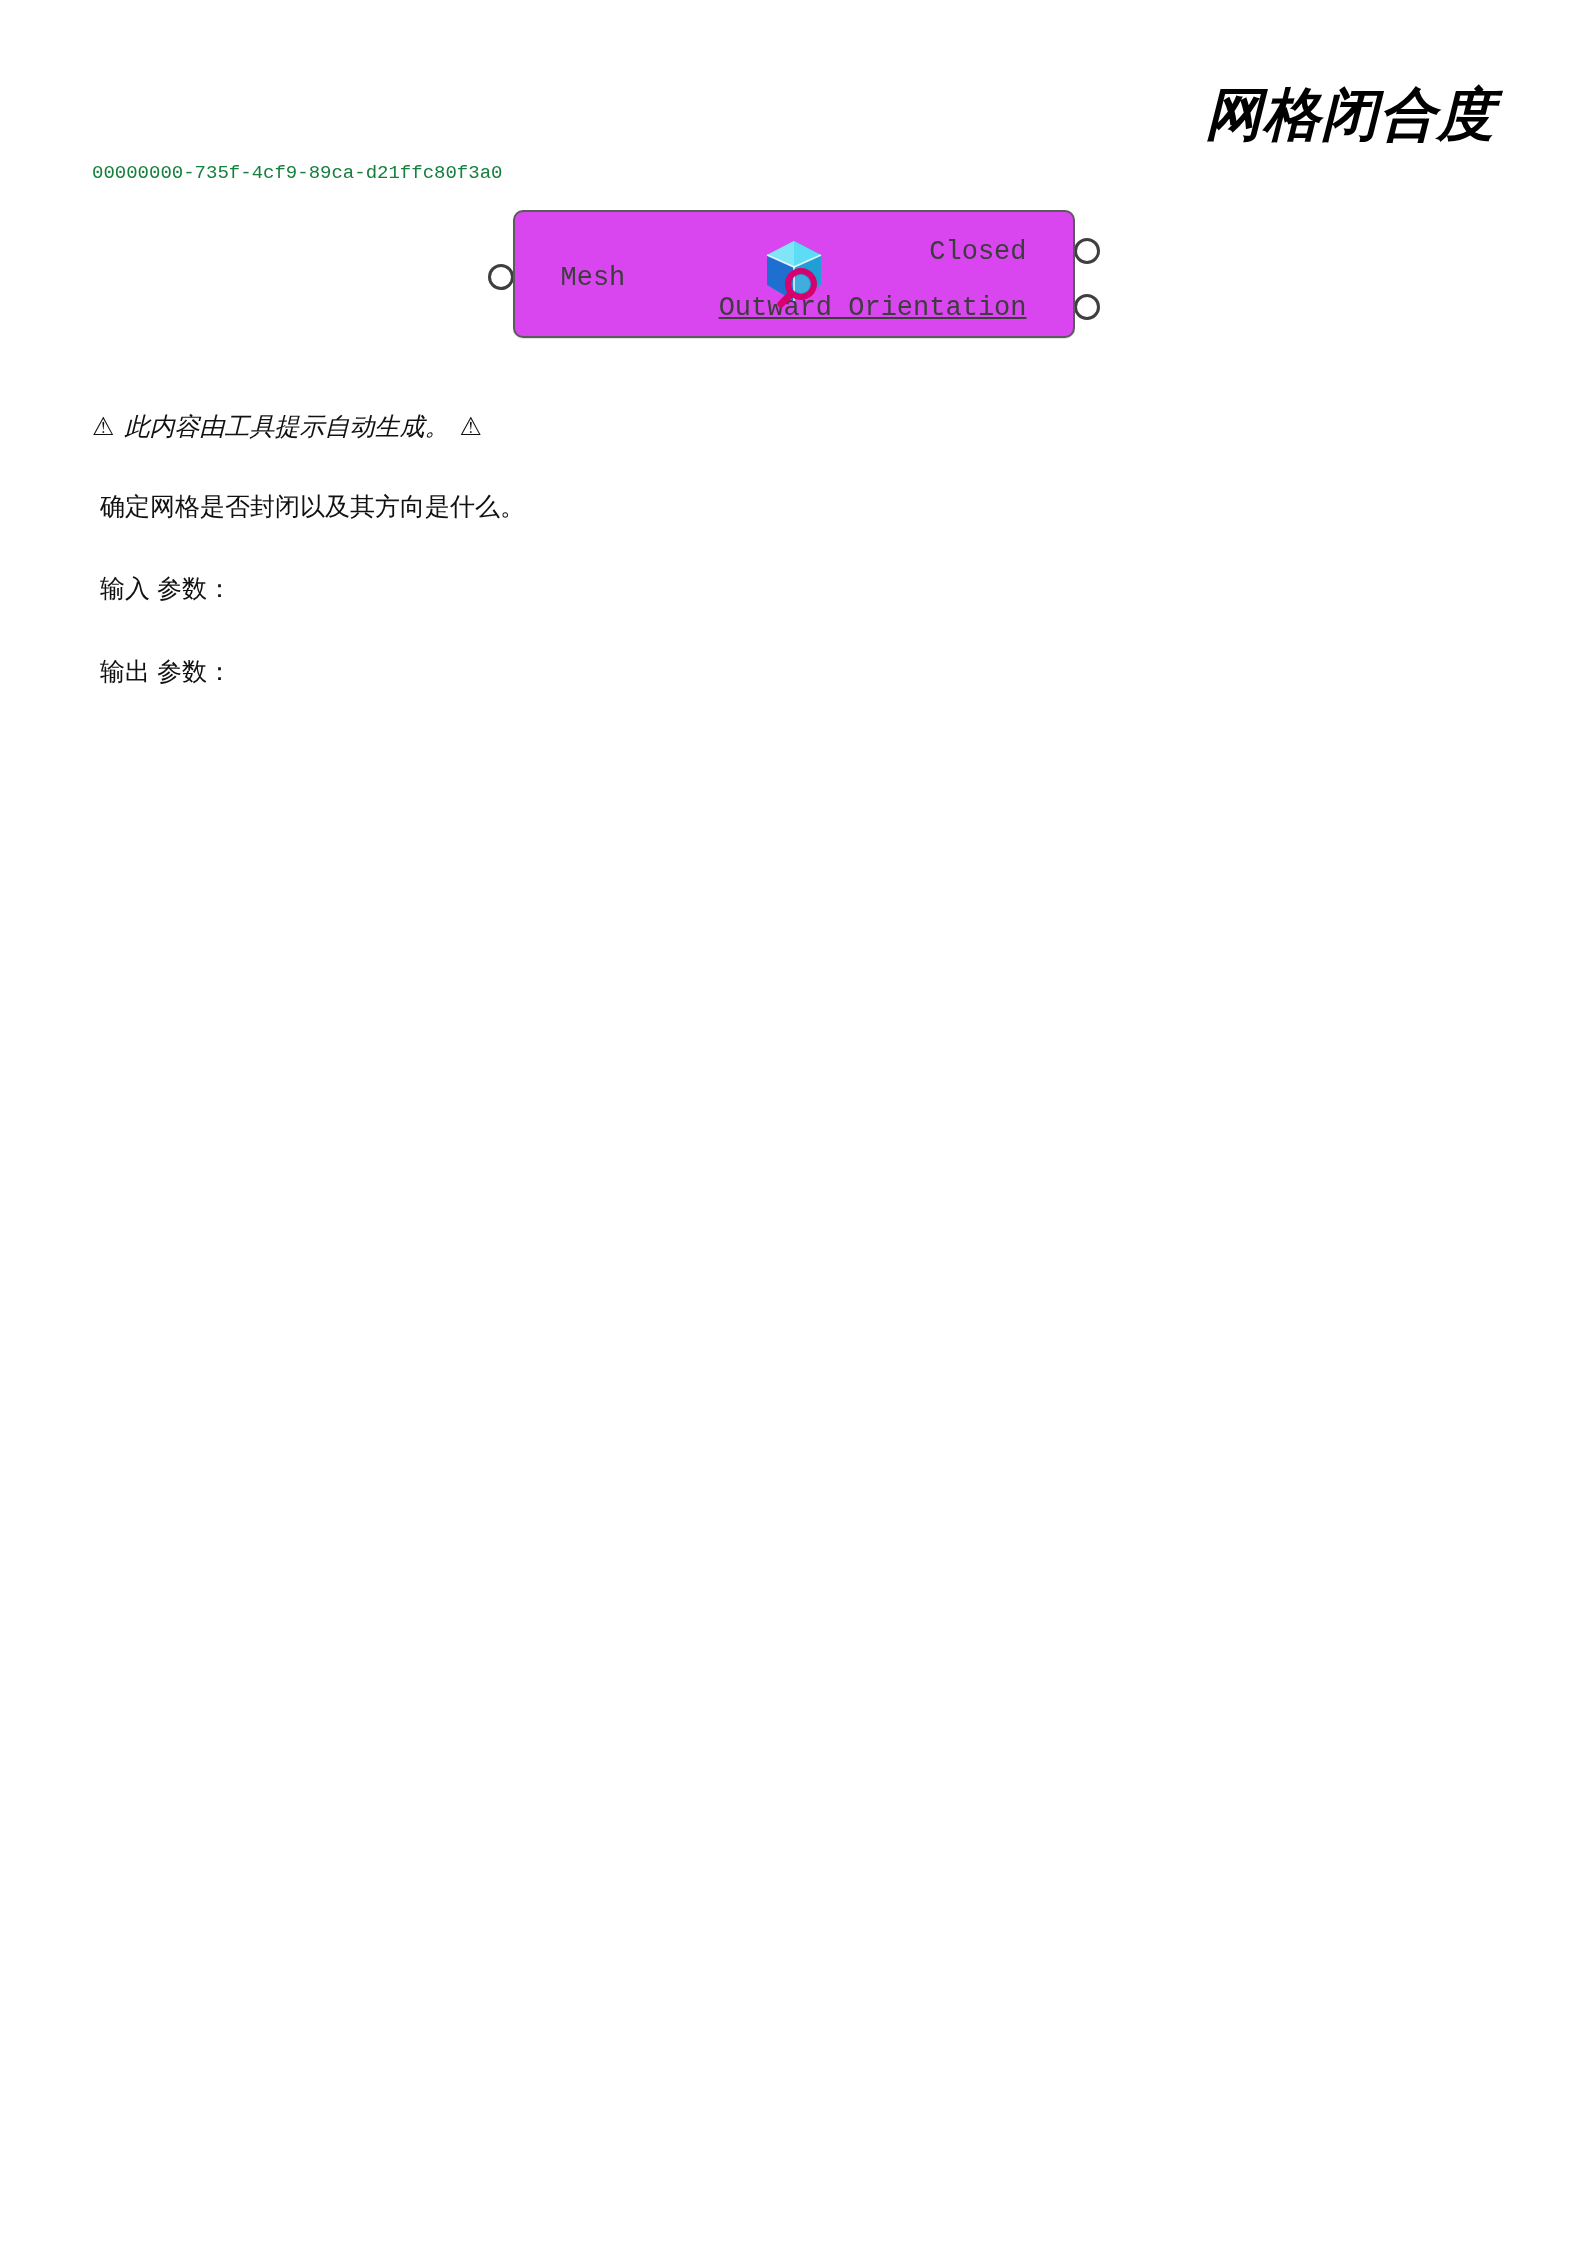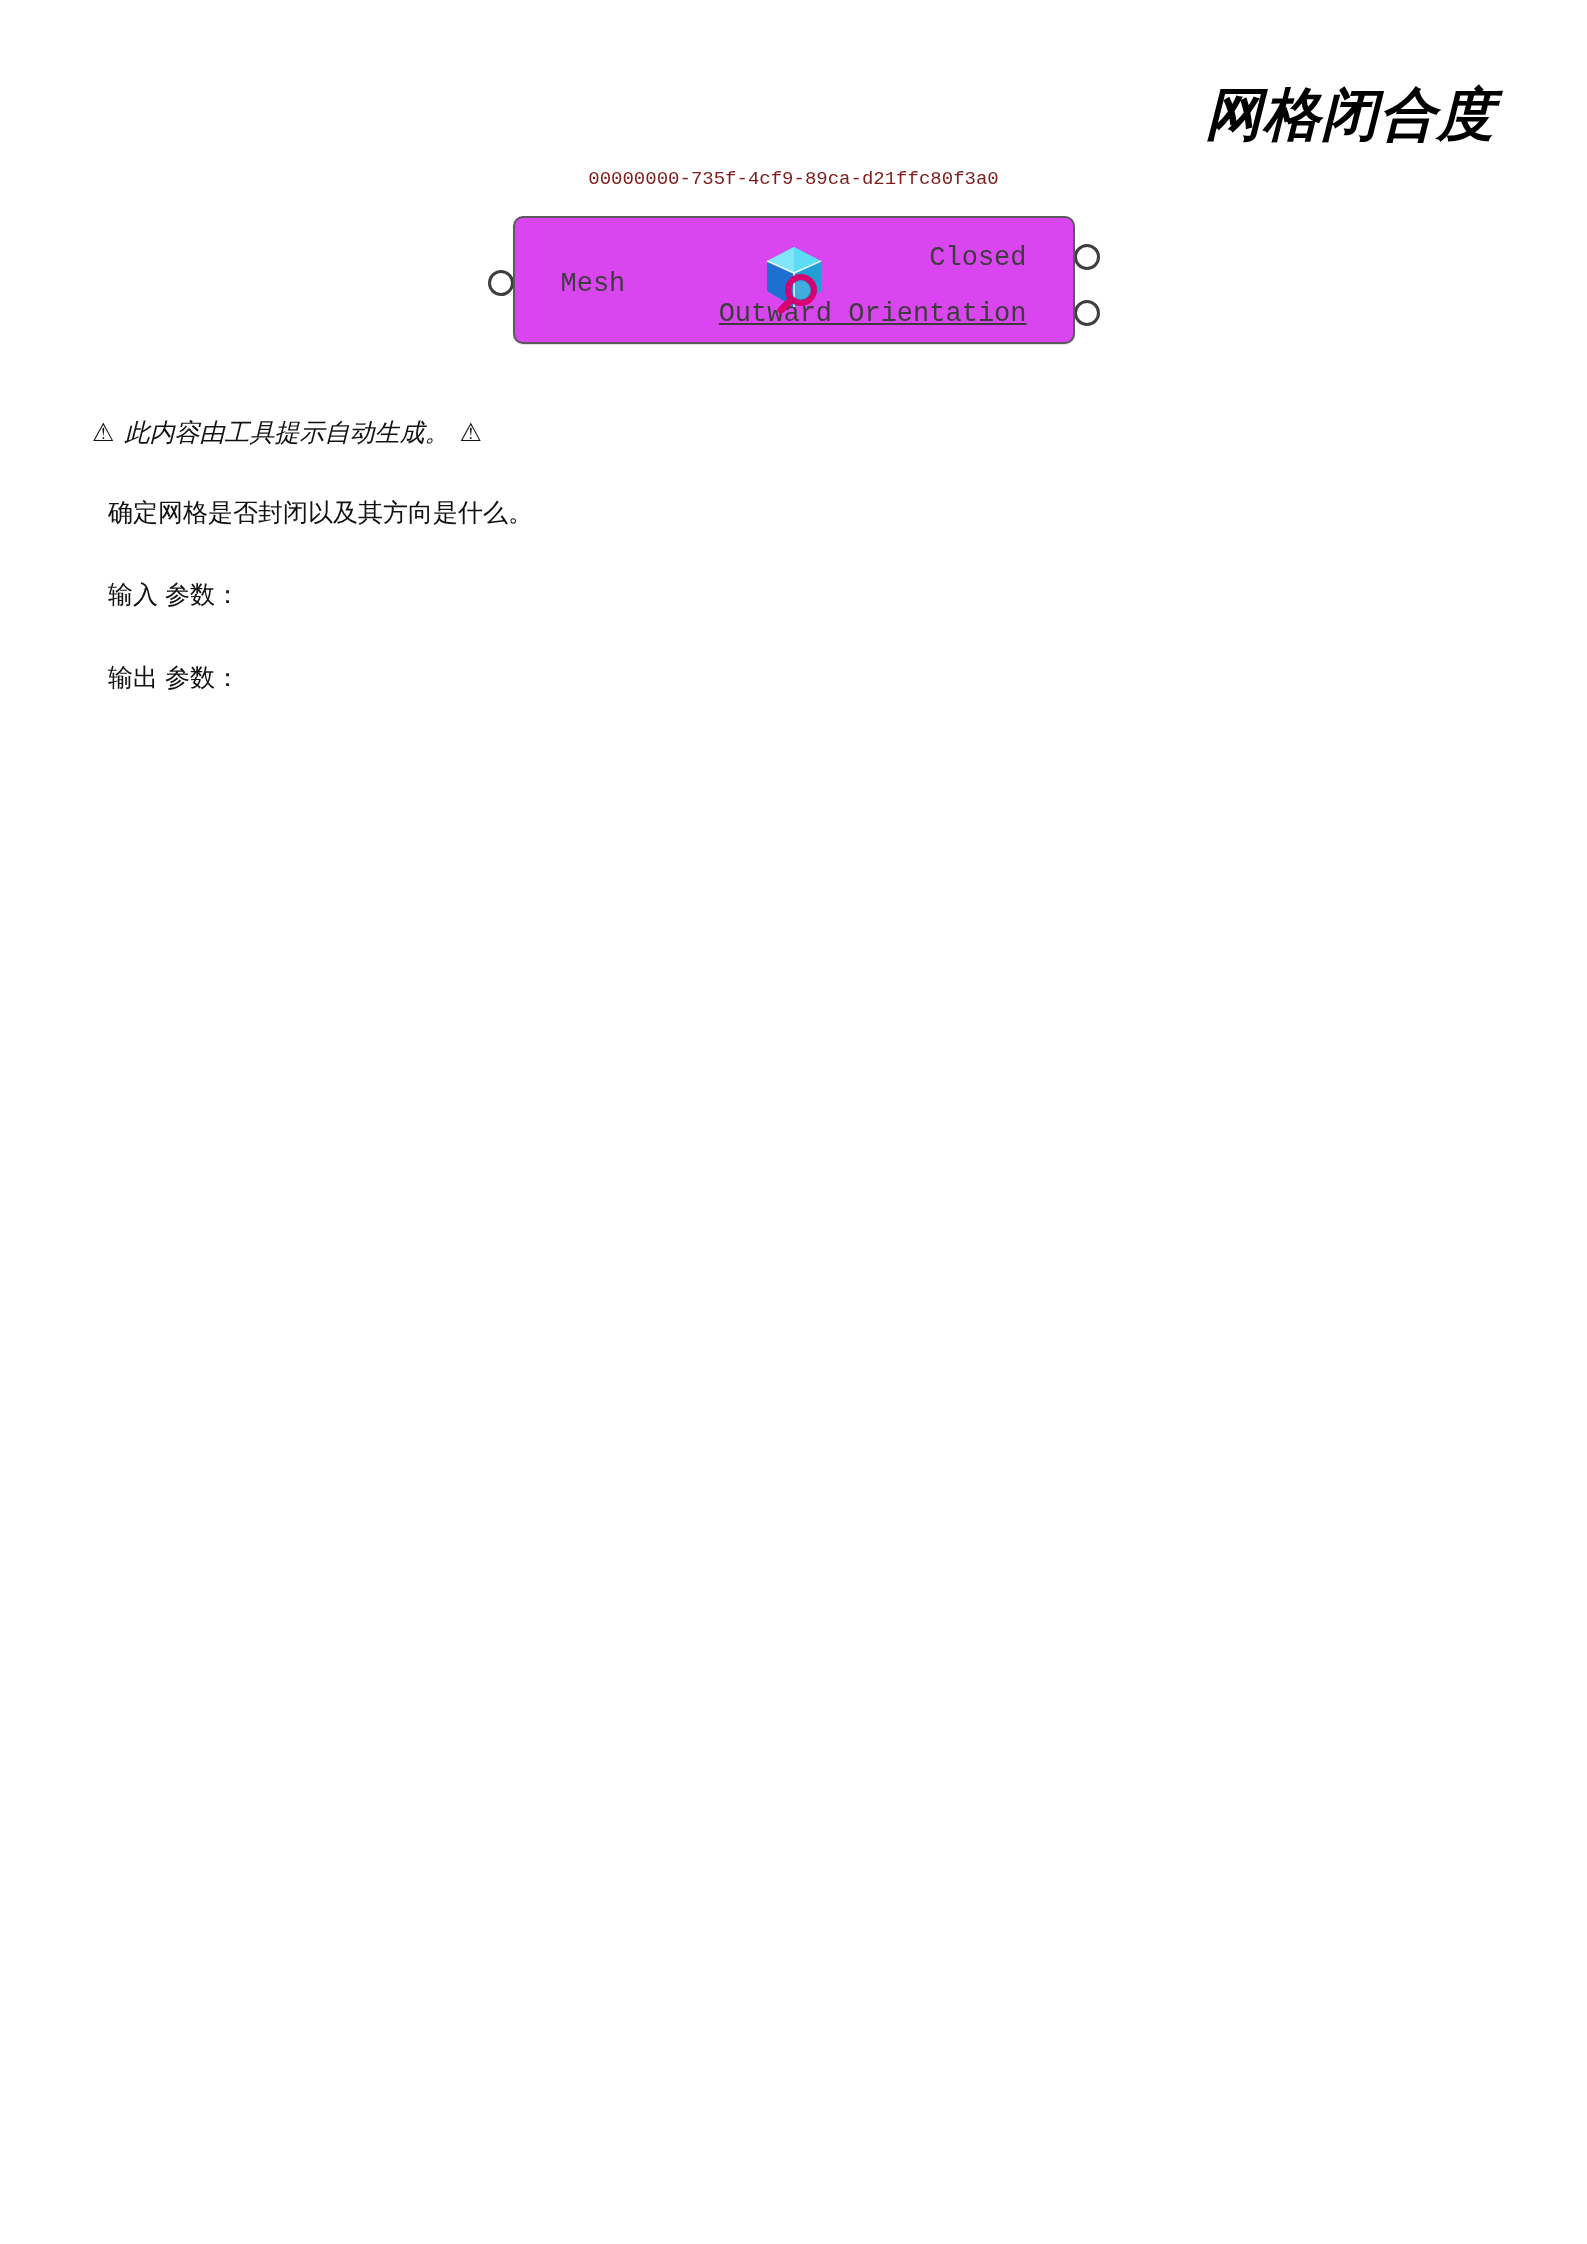--- a/index.html
+++ b/index.html
@@ -28,25 +28,25 @@
     padding-top: 82px;
     text-align: right;
     font-size: 57px;
     font-weight: bold;
     font-style: italic;
     letter-spacing: 1px;
     color: #000;
     line-height: 1.15;
   }
   .guid {
-    text-align: center;
+    text-align: left;
     font-family: "Liberation Mono", monospace;
     font-size: 19px;
-    color: #7f1d1d;
-    margin-top: 20px;
+    color: #15803d;
+    margin-top: 14px;
     letter-spacing: 0px;
   }
 
   
   .node-wrap {
     margin-top: 26px;
     display: flex;
     justify-content: center;
   }
   .node {
@@ -112,21 +112,21 @@
     gap: 10px;
   }
   .warn-glyph {
     font-size: 25px;
     font-style: normal;
     line-height: 1;
   }
   p.para {
     font-size: 25px;
     line-height: 1.55;
-    margin: 44px 0 0 16px;
+    margin: 44px 0 0 8px;
     color: #111;
   }
   ol.params {
     margin: 28px 0 0 0;
     padding-left: 62px;
     font-size: 25px;
     line-height: 1.75;
     color: #111;
   }
   ol.params li { padding-left: 6px; }

